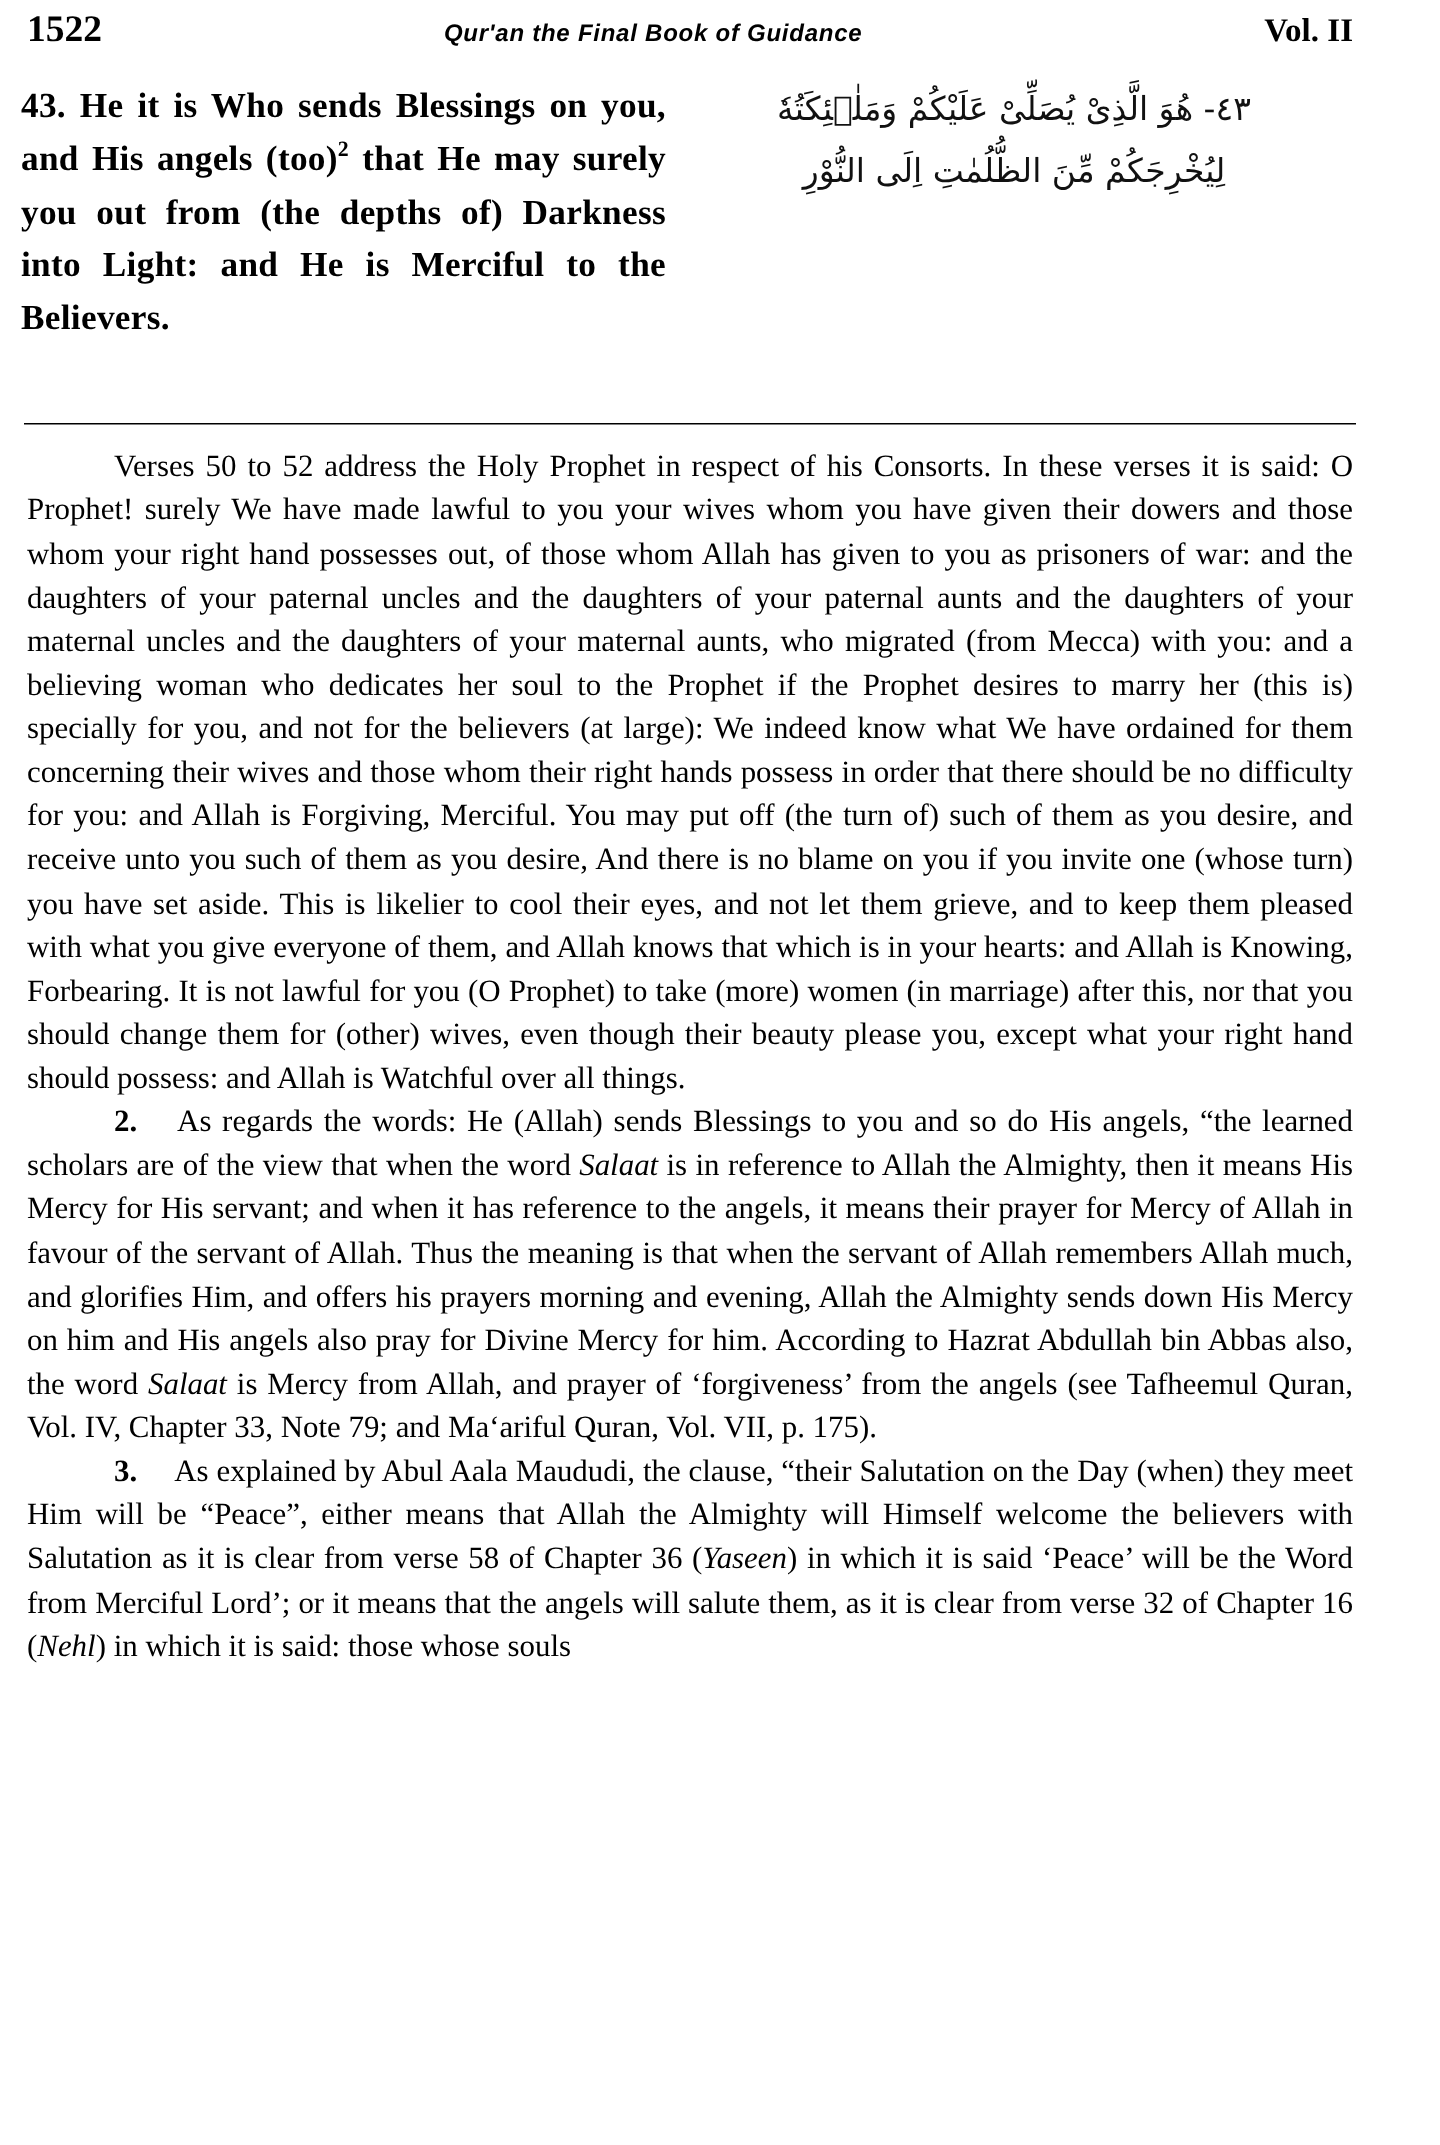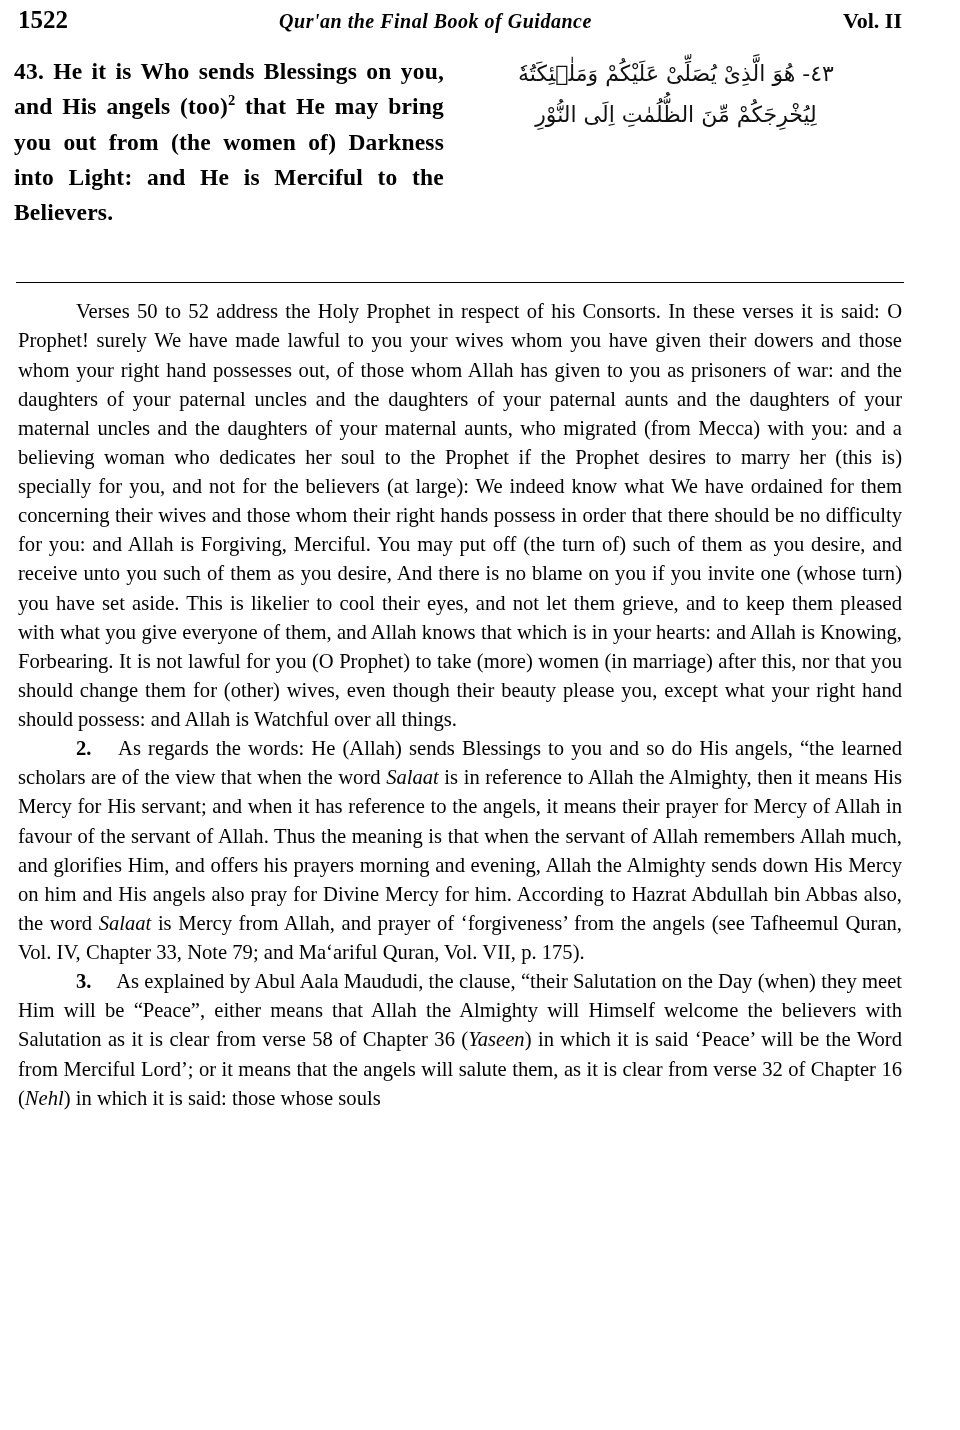--- a/index.html
+++ b/index.html
@@ -31,22 +31,22 @@
     padding: 0 4px;
     height: 34px;
   }
   .header .folio {
     font-family: "Liberation Serif", serif;
     font-size: 25px;
     font-weight: bold;
     letter-spacing: 0px;
   }
   .header .book-title {
-    font-family: Liberation Serif, serif;
-    font-size: 20px;
+    font-family: Liberation Sans, sans-serif;
+    font-size: 16px;
     font-style: italic;
     font-weight: bold;
     letter-spacing: 0.5px;
     white-space: nowrap;
   }
   .header .volume {
     font-family: "Liberation Serif", serif;
     font-size: 22px;
     font-weight: bold;
     margin-left: 40px;
@@ -128,21 +128,21 @@
   <div class="header">
     <div class="folio">1522</div>
     <div class="book-title">Qur'an the Final Book of Guidance</div>
     <div class="volume">Vol. II</div>
   </div>
 
   <div class="verses">
 
     <div class="verse-row">
       <div class="verse-en">
-        <span>43. He it is Who sends Blessings on you, and His angels (too)</span><sup>2</sup><span> that He may bring you out from (the women of) Darkness into Light: and He is Merciful to the Believers.</span>
+        <span>43. He it is Who sends Blessings on you, and His angels (too)</span><sup>2</sup><span> that He may surely you out from (the depths of) Darkness into Light: and He is Merciful to the Believers.</span>
       </div>
       <div class="verse-ar">
         <span class="line">٤٣- هُوَ الَّذِىْ يُصَلِّىْ عَلَيْكُمْ وَمَلٰۤئِكَتُهٗ</span>
         <span class="line">لِيُخْرِجَكُمْ مِّنَ الظُّلُمٰتِ اِلَى النُّوْرِ</span>
       </div>
     </div>
 
     <div class="verse-row">
     </div>
 

